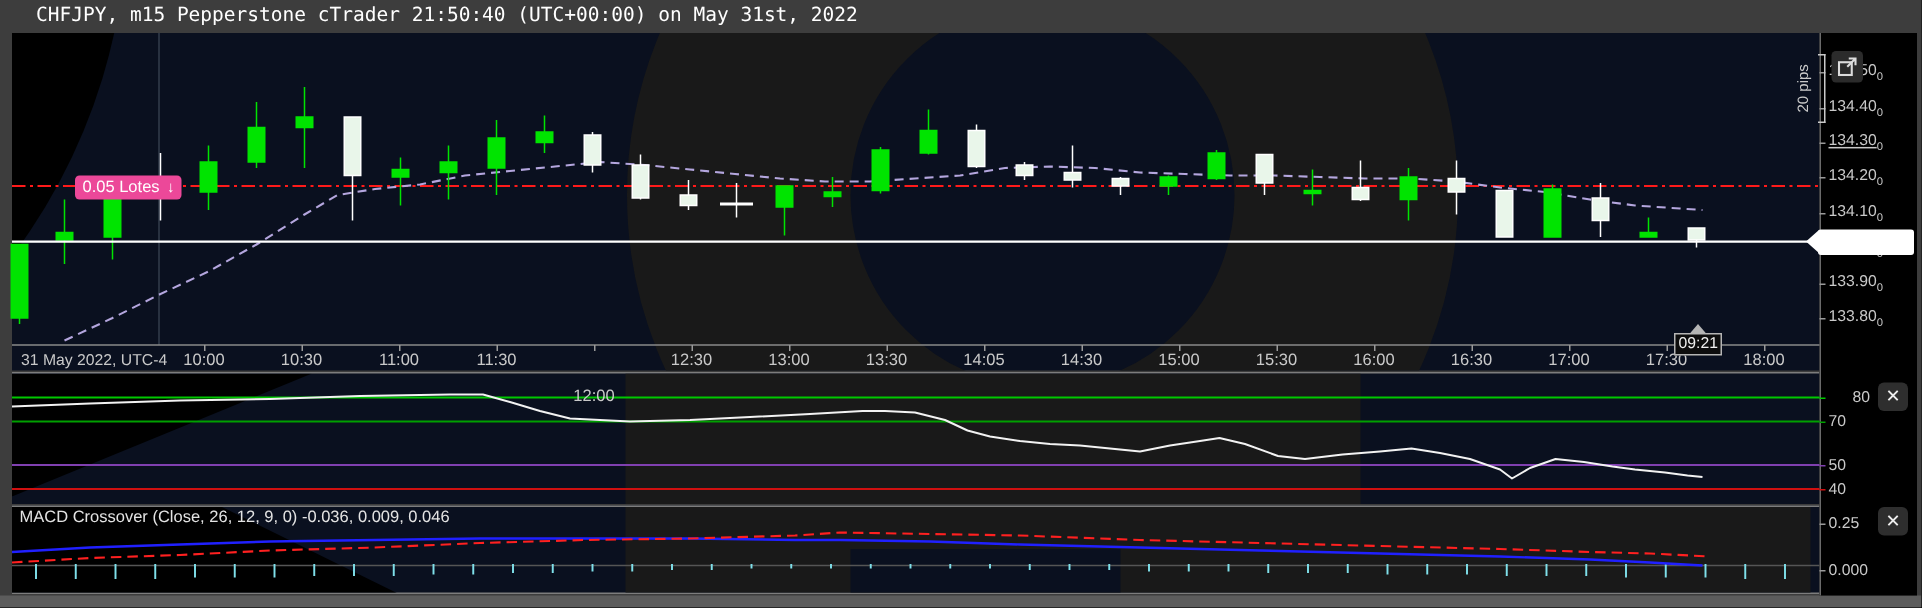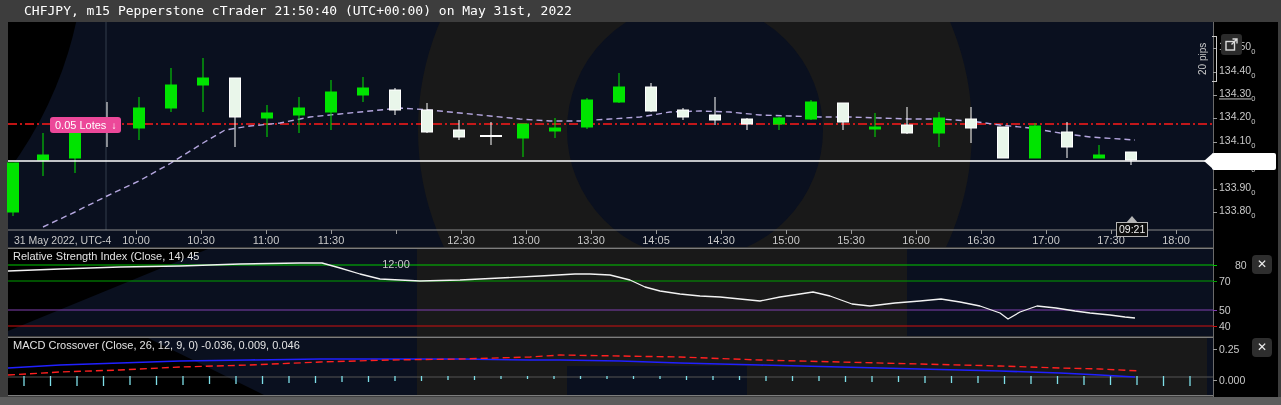--- a/index.html
+++ b/index.html
@@ -277,21 +277,20 @@
       <div class="axis-tick" style="left:1213px;top:309.5px;width:4px;height:1px;background:#8040b0;"></div>
       <div class="axis-label" style="left:1219px;top:310px;">50</div>
       <div class="axis-tick" style="left:1213px;top:325.5px;width:4px;height:1px;background:#d01010;"></div>
       <div class="axis-label" style="left:1219px;top:326px;">40</div>
       <div class="axis-tick" style="left:1213px;top:348.5px;width:4px;height:1px;"></div>
       <div class="axis-label" style="left:1219px;top:349px;">0.25</div>
       <div class="axis-tick" style="left:1213px;top:379.5px;width:4px;height:1px;"></div>
       <div class="axis-label" style="left:1219px;top:380px;">0.000</div>
     </div>
 
-  <div class="hdr-label" style="left:13px;top:250px;">Relative Strength Index (Close, 14) 45</div>
   <div class="hdr-label" style="left:13px;top:339px;">MACD Crossover (Close, 26, 12, 9, 0) -0.036, 0.009, 0.046</div>
 
   <div class="close-btn" style="top:255px;">
     <span>✕</span>
   </div>
   <div class="close-btn" style="top:338px;">
     <span>✕</span>
   </div>
 
   <div id="expand-btn">

